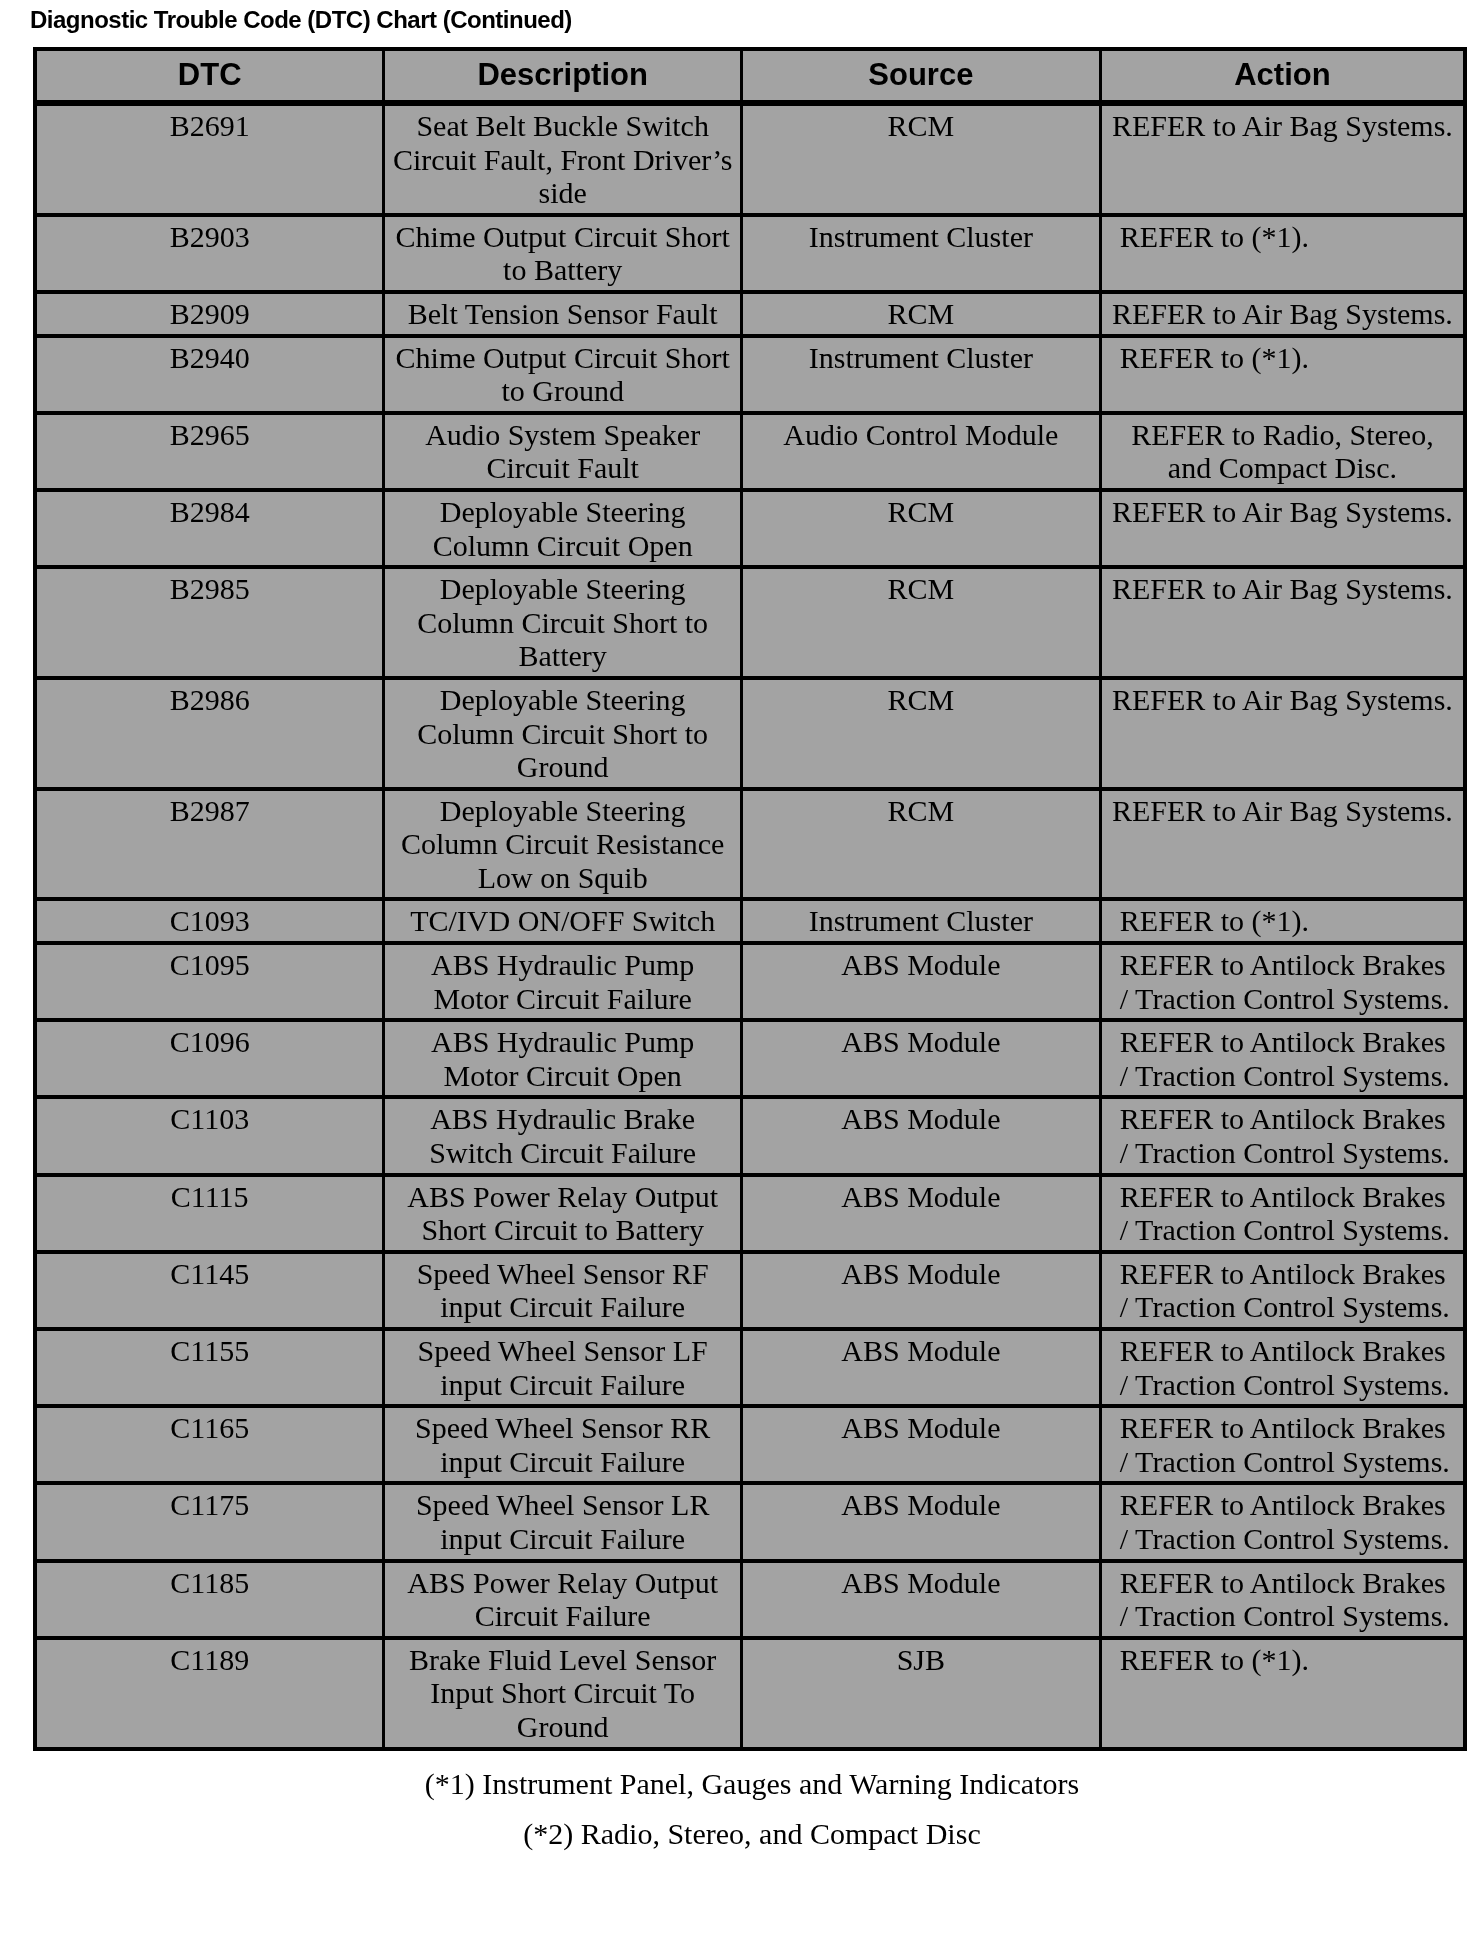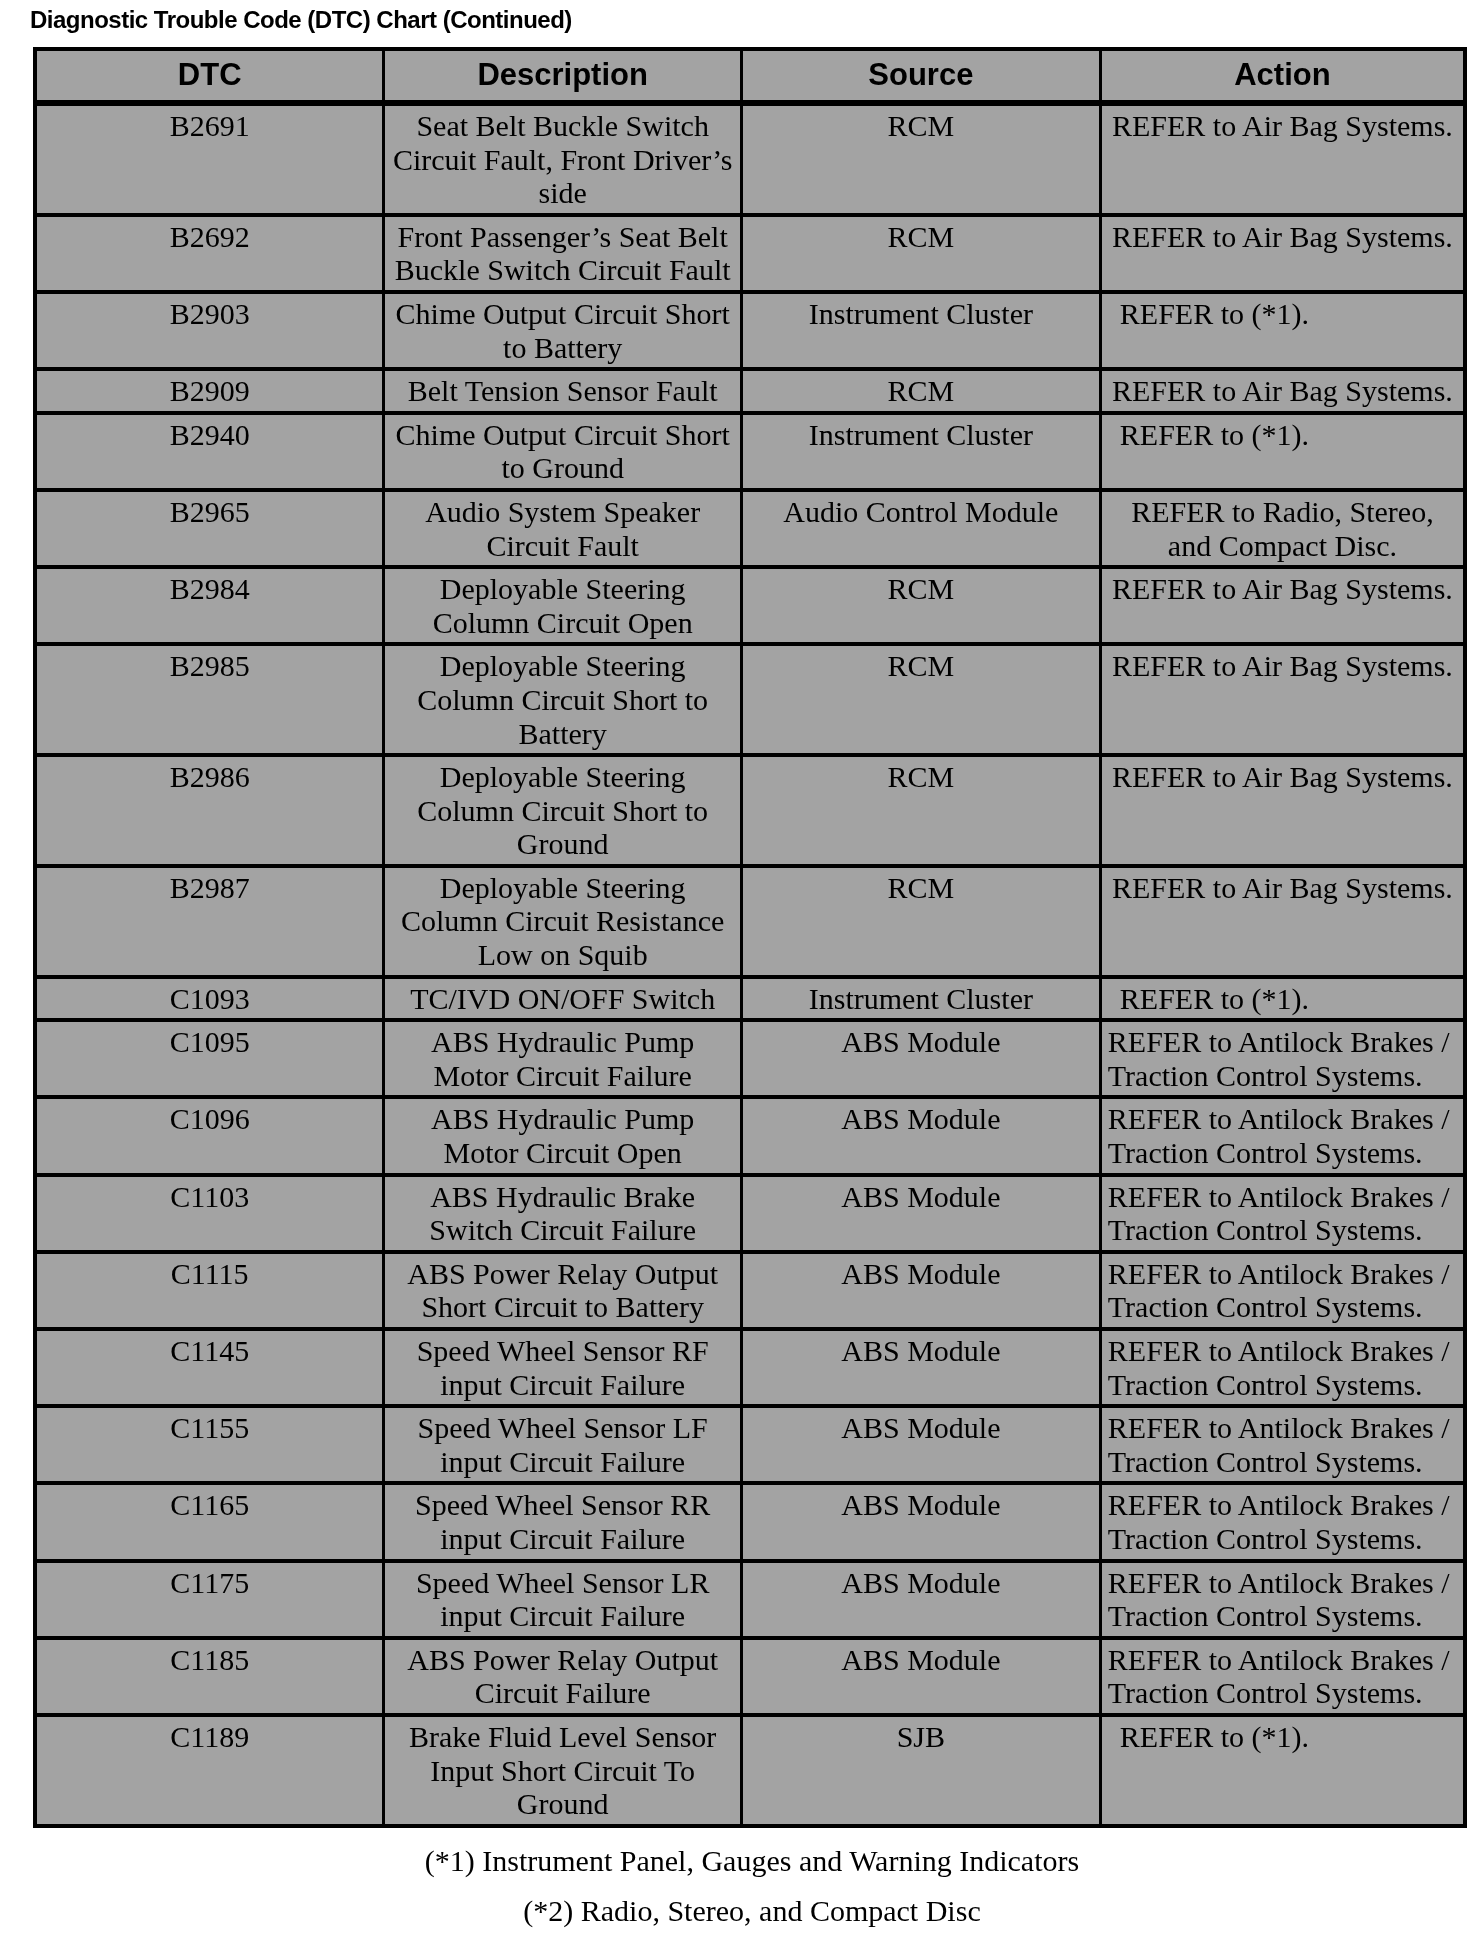--- a/index.html
+++ b/index.html
@@ -58,21 +58,21 @@
   }
   table.dtc-table td {
     font-size: 30px;
     line-height: 1.12;
   }
   td.action-cell.left {
     text-align: left;
     padding-left: 18px;
   }
   td.action-cell.left.flush {
-    padding-left: 6px;
+    padding-left: 18px;
   }
   .footnotes {
     margin: 16px 0 0 2px;
   }
   .footnote {
     font-size: 30px;
     line-height: 1.12;
     margin: 0 0 17px 0;
     text-align: center;
   }
@@ -100,26 +100,20 @@
       </tr>
     </thead>
     <tbody id="dtc-rows">
         <tr>
           <td class="dtc-cell">B2691</td>
           <td class="description-cell">Seat Belt Buckle Switch Circuit Fault, Front Driver’s side</td>
           <td class="source-cell">RCM</td>
           <td class="action-cell">REFER to Air Bag Systems.</td>
         </tr>
         <tr>
-          <td class="dtc-cell">B2692</td>
-          <td class="description-cell">Front Passenger’s Seat Belt Buckle Switch Circuit Fault</td>
-          <td class="source-cell">RCM</td>
-          <td class="action-cell">REFER to Air Bag Systems.</td>
-        </tr>
-        <tr>
           <td class="dtc-cell">B2903</td>
           <td class="description-cell">Chime Output Circuit Short to Battery</td>
           <td class="source-cell">Instrument Cluster</td>
           <td class="action-cell left">REFER to (*1).</td>
         </tr>
         <tr>
           <td class="dtc-cell">B2909</td>
           <td class="description-cell">Belt Tension Sensor Fault</td>
           <td class="source-cell">RCM</td>
           <td class="action-cell">REFER to Air Bag Systems.</td>

